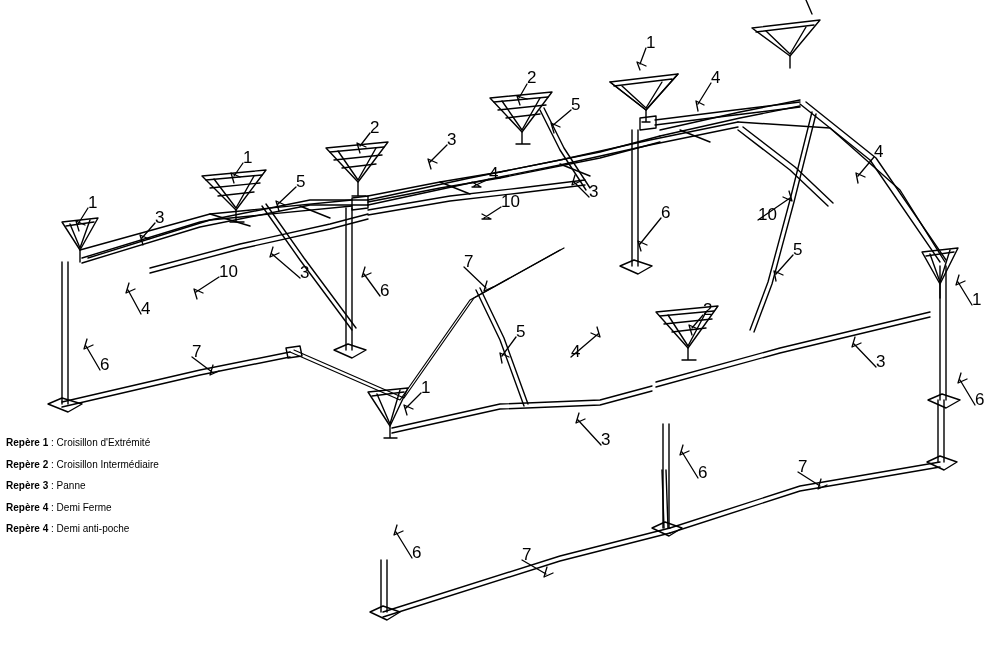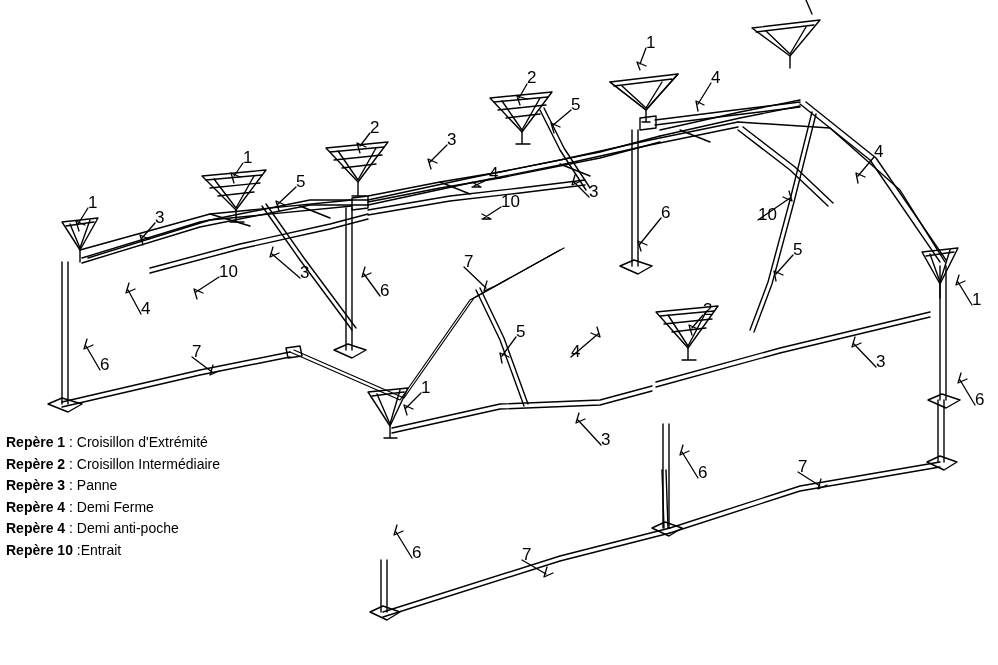--- a/index.html
+++ b/index.html
@@ -4,21 +4,21 @@
 <style>
   html,body{margin:0;padding:0;}
   body{
     width:998px;height:665px;background:#ffffff;
     font-family:"Liberation Sans", sans-serif;
     position:relative;overflow:hidden;
   }
   #diagram{position:absolute;left:0;top:0;width:998px;height:665px;}
   .legend{
     position:absolute;left:6px;top:432px;width:380px;
-    font-size:14px;line-height:21.5px;color:#000;
+    font-size:10px;line-height:21.5px;color:#000;
   }
   .legend-row{white-space:nowrap;}
   .legend-key{font-weight:bold;}
   .legend-sep{font-weight:normal;}
   .legend-val{font-weight:normal;}
   .callout{
     position:absolute;font-size:17px;color:#000;
     font-family:"Liberation Sans", sans-serif;
   }
 </style>
@@ -220,23 +220,20 @@
   </div>
   <div class="legend-row">
     <span class="legend-key">Repère 3</span><span class="legend-sep"> : </span><span class="legend-val">Panne</span>
   </div>
   <div class="legend-row">
     <span class="legend-key">Repère 4</span><span class="legend-sep"> : </span><span class="legend-val">Demi Ferme</span>
   </div>
   <div class="legend-row">
     <span class="legend-key">Repère 4</span><span class="legend-sep"> : </span><span class="legend-val">Demi anti-poche</span>
   </div>
-  <div class="legend-row">
-    <span class="legend-key">Repère 10</span><span class="legend-sep"> :</span><span class="legend-val">Entrait</span>
-  </div>
 </div>
 
 <div id="callout-layer">
     <div class="callout" style="left: 646px; top: 33px;">1</div>
     <div class="callout" style="left: 527px; top: 68px;">2</div>
     <div class="callout" style="left: 711px; top: 68px;">4</div>
     <div class="callout" style="left: 571px; top: 95px;">5</div>
     <div class="callout" style="left: 370px; top: 118px;">2</div>
     <div class="callout" style="left: 447px; top: 130px;">3</div>
     <div class="callout" style="left: 243px; top: 148px;">1</div>

